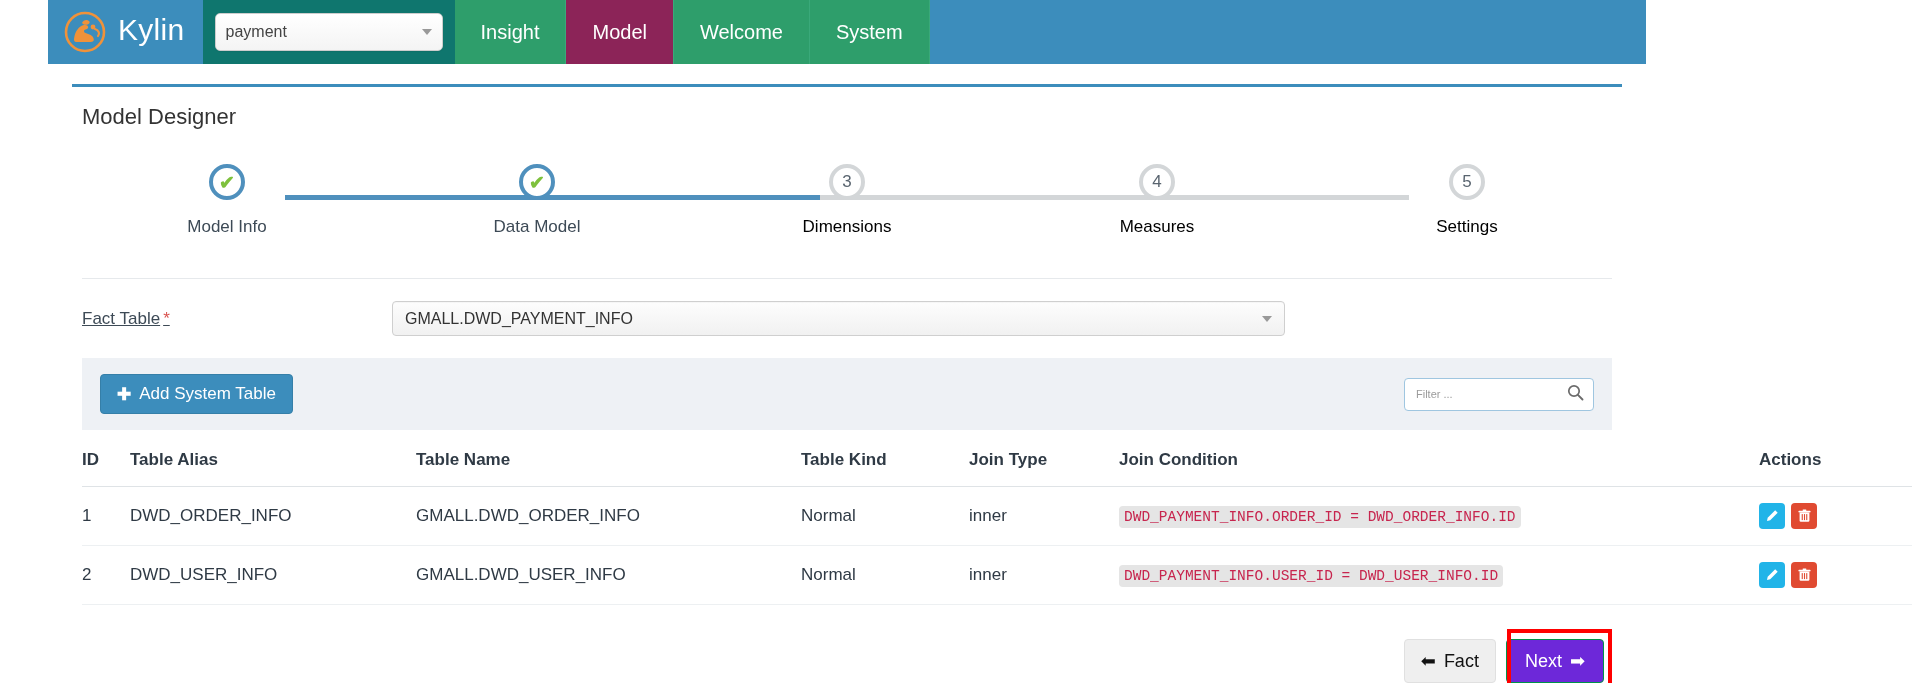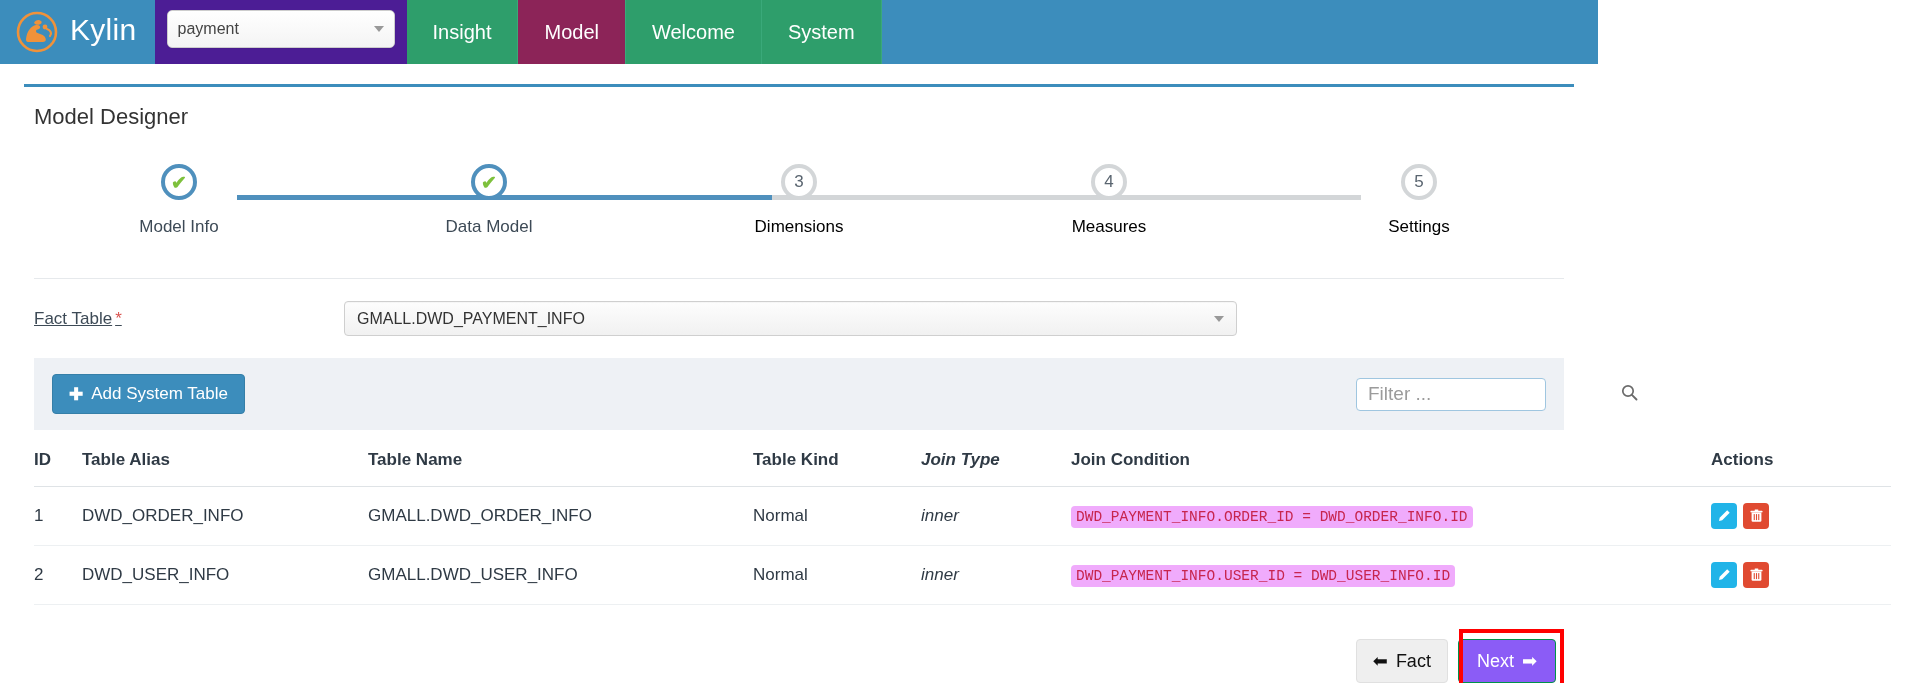--- a/index.html
+++ b/index.html
@@ -3,21 +3,21 @@
 <meta charset="utf-8">
 <style>
   * { box-sizing: border-box; }
   html, body {
     margin: 0; padding: 0;
     width: 1912px; height: 689px;
     background: #ffffff;
     font-family: "Liberation Sans", sans-serif;
     overflow: hidden;
   }
-  .page { position: relative; width: 1598px; height: 689px; background:#fff; }
+  .page { position: relative; width: 1598px; height: 689px; background:#fff;margin-left:48px; }
 
   
   .navbar {
     position: relative;
     height: 64px;
     background: #3c8dbc;
     display: flex;
     align-items: stretch;
   }
   .brand {
@@ -29,23 +29,23 @@
   .brand-logo { width: 46px; height: 46px; position: relative; flex: none; }
   .brand-text {
     color: #ffffff;
     font-size: 30px;
     letter-spacing: 0.3px;
     font-weight: 400;
     line-height: 1;
     padding-bottom: 4px;
   }
   .proj-wrap {
-    display: flex; align-items: flex-end;
-    background: #4c1d95;
-    padding: 16px 12px;
+    display: flex; align-items: center;
+    background: #0f766e;
+    padding: 4px 12px;
   }
   .proj-select {
     width: 228px; height: 38px;
     background: linear-gradient(#ffffff, #f4f4f4);
     border: 1px solid #cdcdcd;
     border-radius: 5px;
     display: flex; align-items: center;
     padding: 0 10px;
     position: relative;
     box-shadow: 0 1px 1px rgba(0,0,0,0.06);
@@ -190,21 +190,21 @@
     width: 190px; height: 33px;
     border: 1px solid #9fc6e0;
     border-radius: 4px;
     background: #fff;
     display: flex; align-items: center;
     padding: 0 9px;
     gap: 6px;
   }
   .filter-box input {
     flex: 1; border: none; outline: none;
-    font-size: 19px; color: #15803d;
+    font-size: 11px; color: #15803d;
     font-family: "Liberation Sans", sans-serif;
     background: transparent;
   }
   .filter-box input::placeholder { color: #9b9b9b; }
   .search-svg { flex: none; }
 
   
   table.data {
     width: calc(100% - 20px);
     margin: 0 10px;
@@ -221,30 +221,30 @@
   table.data td {
     font-size: 17px; color: #2f3a45;
     padding: 16px 0;
     border-bottom: 1px solid #edf0f2;
     vertical-align: middle;
   }
   .col-id    { width: 48px; }
   .col-alias { width: 286px; }
   .col-name  { width: 385px; }
   .col-kind  { width: 168px; }
-  .col-join  { width: 150px; font-style: italic; }
+  .col-join  { width: 150px; }
   .col-cond  { width: 640px; }
   .col-act   { width: 180px; text-align: left; }
   th.col-act { padding-left: 18px; }
   td.col-act { padding-left: 18px; }
   .code-chip {
     font-family: "Liberation Mono", "DejaVu Sans Mono", monospace;
     font-size: 14.5px;
     color: #c7254e;
-    background: #f0abfc;
+    background: #e5e5e5;
     border-radius: 4px;
     padding: 3px 5px;
     white-space: nowrap;
   }
   .act-btns { display: flex; gap: 6px; }
   .icon-btn {
     width: 26px; height: 26px;
     border-radius: 4px;
     display: inline-flex; align-items: center; justify-content: center;
     cursor: pointer;
@@ -265,21 +265,21 @@
   .btn-prev {
     background: #efefef; color: #111;
     border: 1px solid #e0e0e0;
     border-radius: 4px;
     padding: 10px 16px;
     font-size: 18px;
     display: inline-flex; align-items: center; gap: 8px;
     cursor: pointer;
   }
   .btn-next {
-    background: #8b5cf6; color: #fff;
+    background: #6d28d9; color: #fff;
     border: 1px solid #009249;
     border-radius: 4px;
     padding: 10px 18px;
     font-size: 18px;
     display: inline-flex; align-items: center; gap: 8px;
     cursor: pointer;
   }
   .next-highlight {
     position: absolute;
     right: 0px; top: -10px;

